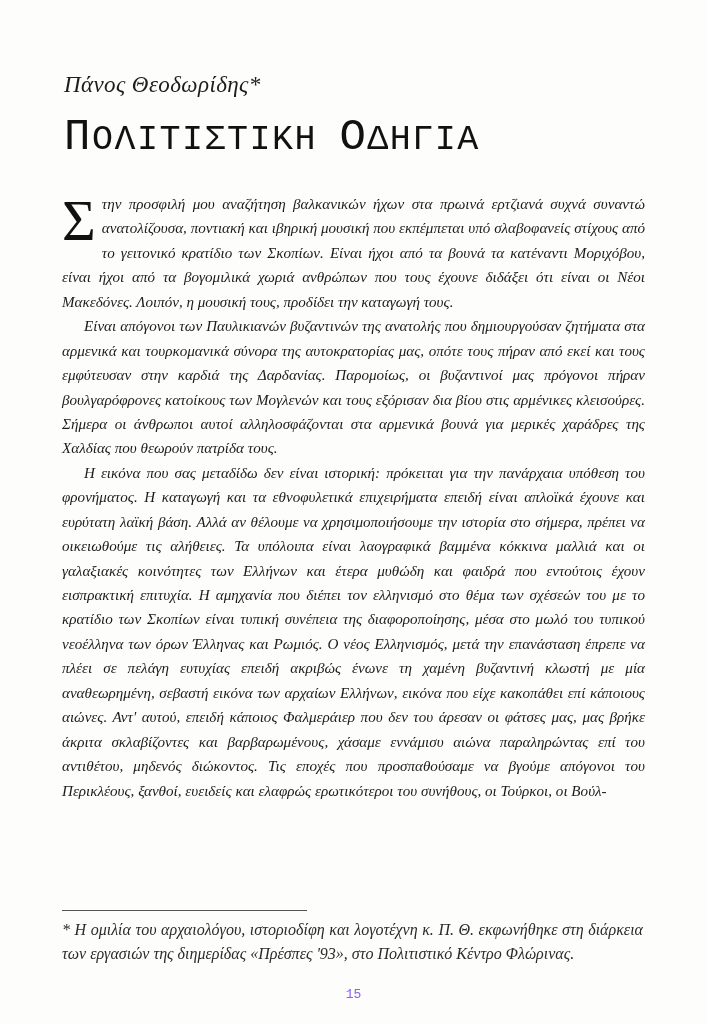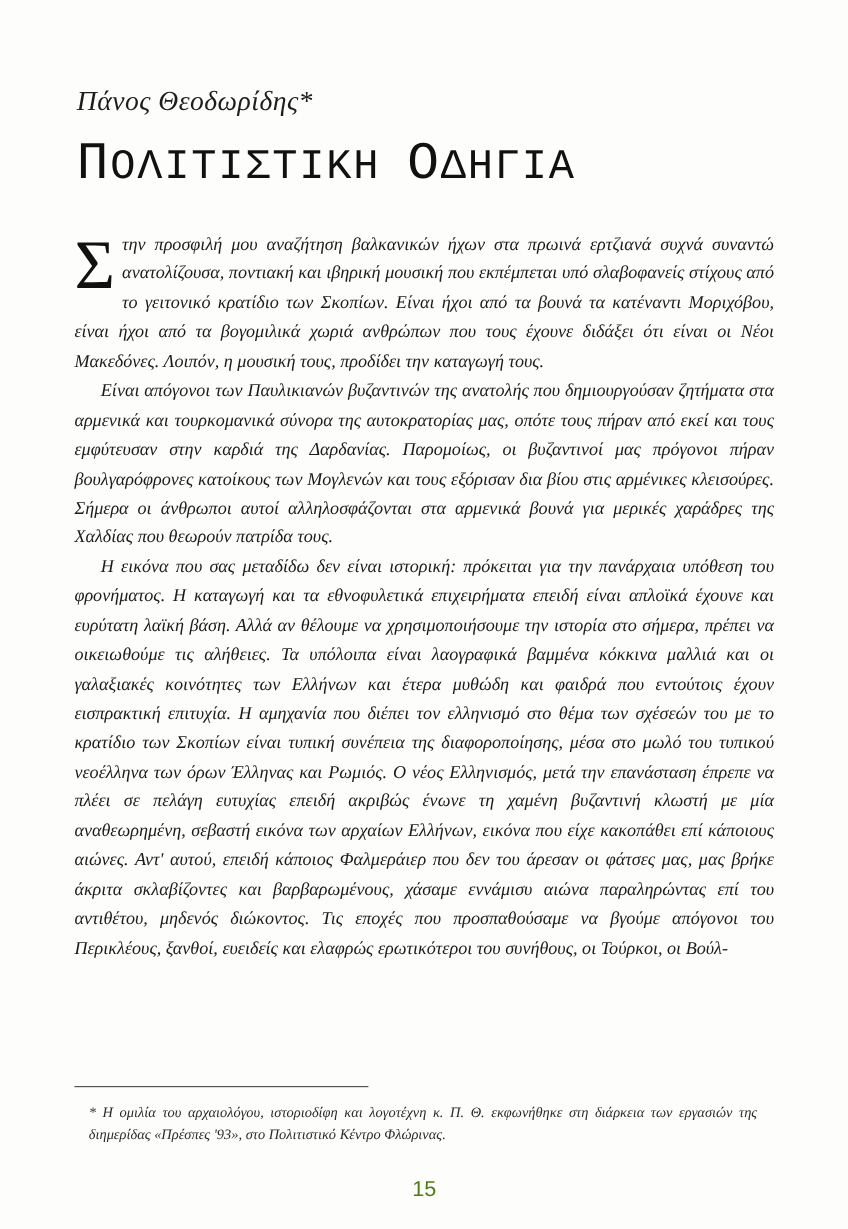--- a/index.html
+++ b/index.html
@@ -65,36 +65,36 @@
     color: #111;
   }
   .footnote-rule {
     border: none;
     border-top: 1px solid #555;
     width: 42%;
     margin: 22px 0 7px 0;
   }
   .footnote {
     font-style: italic;
-    font-size: 12px;
+    font-size: 16px;
     line-height: 1.5;
     text-align: justify;
     color: #2a2a2a;
-    margin: 12px;
+    margin: 0;
     padding-right: 2px;
   }
   .page-number {
     position: absolute;
     left: 0;
     right: 0;
     bottom: 22px;
     text-align: center;
-    font-size: 18px;
-    font-family: Liberation Sans, sans-serif;
-    color: #4d7c0f;
+    font-size: 13px;
+    font-family: Liberation Mono, monospace;
+    color: #8b5cf6;
   }
   .footer-block {
     position: absolute;
     left: 62px;
     right: 62px;
     bottom: 58px;
   }
 </style>
 </head>
 <body>

